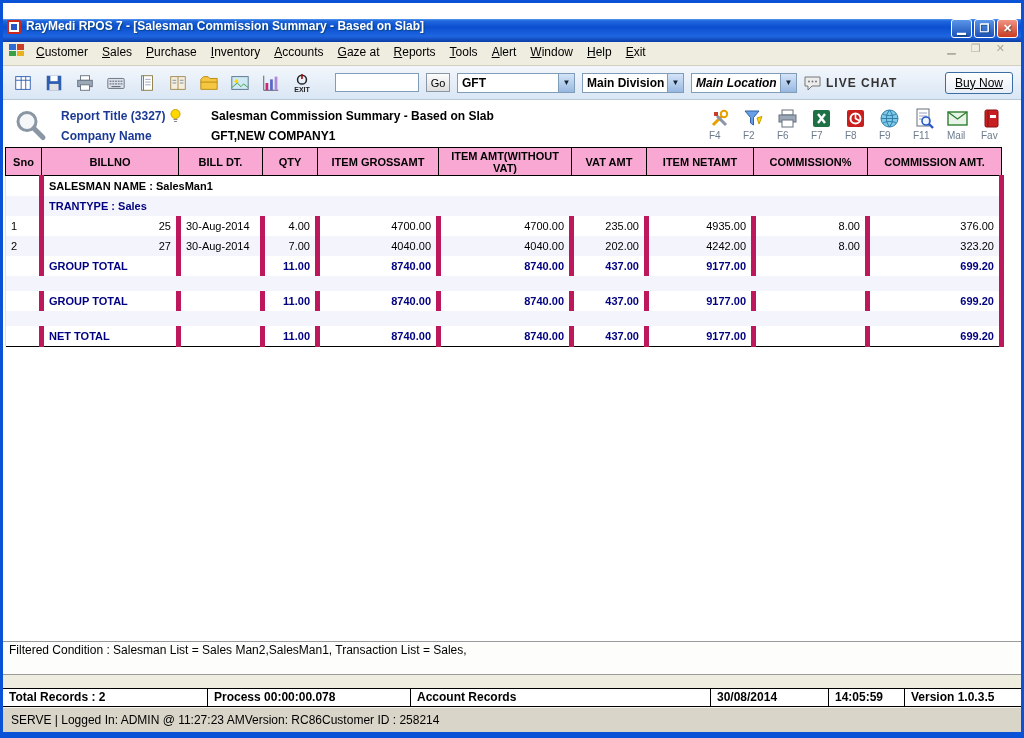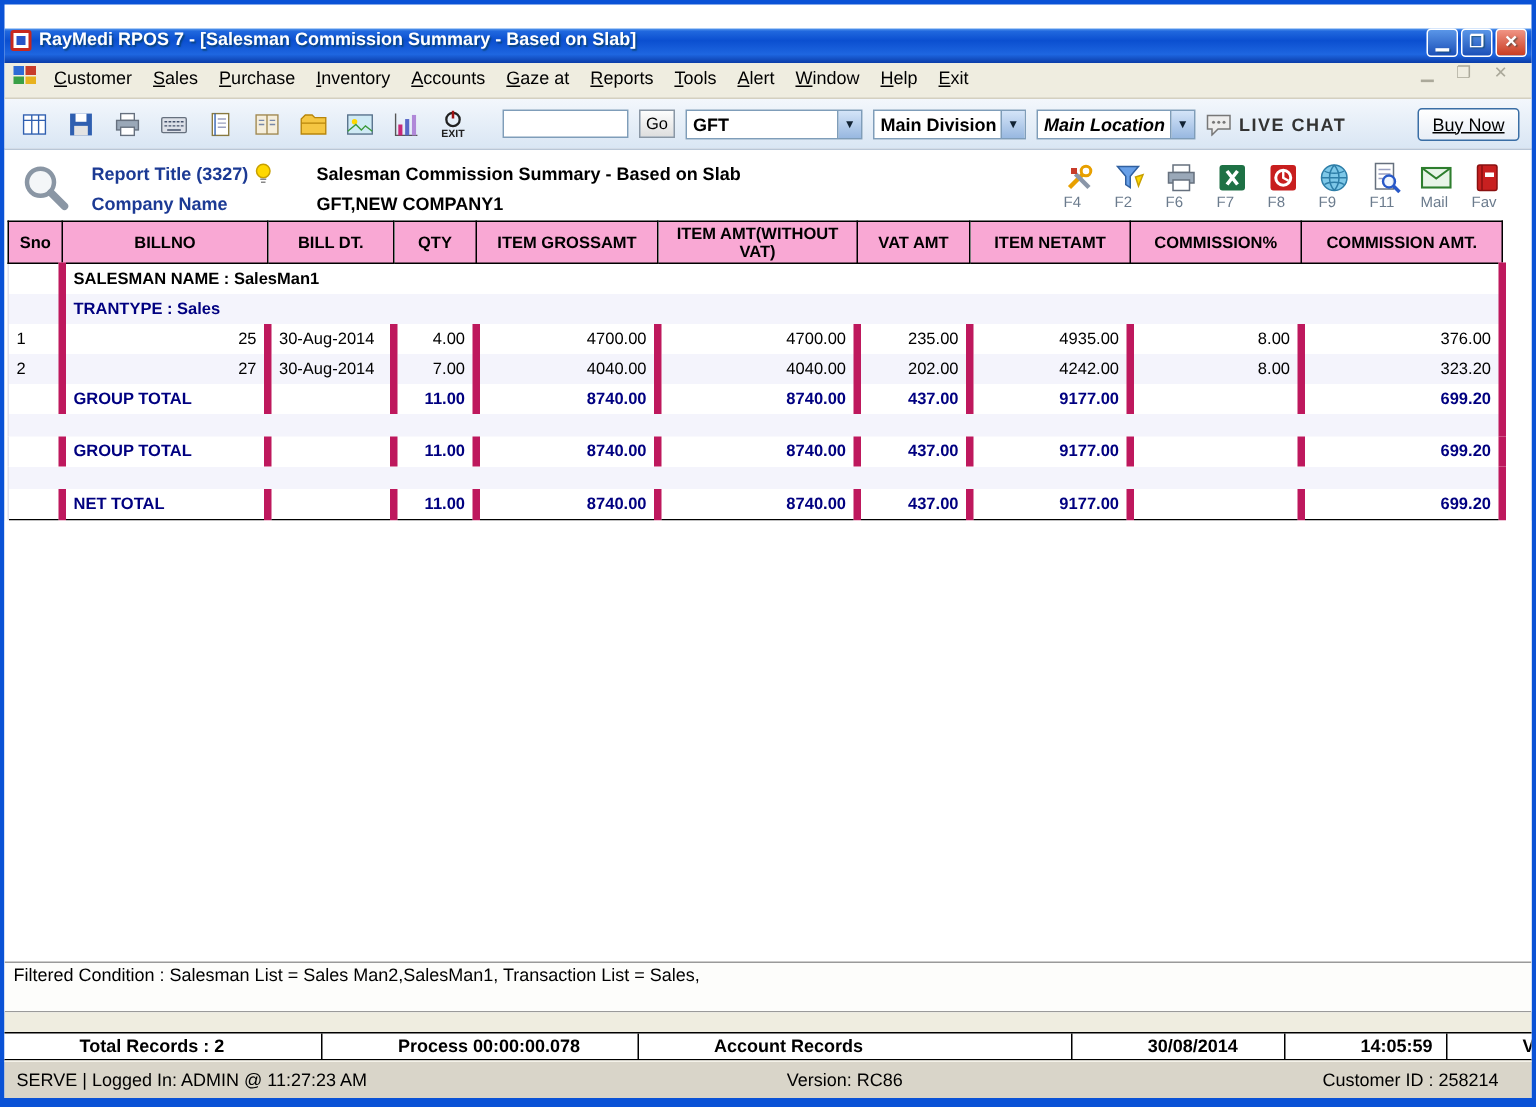--- a/index.html
+++ b/index.html
@@ -63,23 +63,23 @@
   .tran-head td { font-weight:bold; color:#000080; }
   .total-row td { font-weight:bold; color:#000080; }
   .blank-row td { height:15px; }
 
   .filler { flex:1; background:#fff; }
 
   
   .filtered-bar { flex:none; height:34px; border-top:1px solid #9A9A9A; border-bottom:1px solid #9A9A9A; font-size:12px; color:#000; padding:1px 6px; background:#FDFDFB; }
   .gap-strip { height:13px; flex:none; background:#EFEDE0; }
   .statusbar { flex:none; height:19px; display:flex; border-top:1px solid #000; border-bottom:1px solid #000; background:#fff; font-size:12px; font-weight:bold; }
-  .status-cell { border-right:1px solid #000; padding:1px 6px; white-space:nowrap; overflow:hidden;margin-left:44px; }
+  .status-cell { border-right:1px solid #000; padding:1px 6px; white-space:nowrap; overflow:hidden; }
   .sc0 { width:205px; } .sc1 { width:203px; } .sc2 { width:300px; } .sc3 { width:118px; } .sc4 { width:76px; } .sc5 { flex:1; border-right:none; }
-  .bottombar { flex:none; height:25px; background:#D9D5C9; display:flex; align-items:center; justify-content:space-between; font-size:12px; color:#000; padding:0 22px 0 8px; border-top:1px solid #F5F3EA; }
+  .bottombar { flex:none; height:25px; background:#D9D5C9; display:flex; align-items:center; font-size:12px; color:#000; padding:0 22px 0 8px; border-top:1px solid #F5F3EA; }
 </style>
 </head>
 <body>
 
 <div class="window">
 
   <div class="titlebar">
     <svg class="app-ic" viewBox="0 0 16 16">
       <rect x="1" y="1" width="14" height="14" rx="2" fill="#C8281E"></rect>
       <rect x="3" y="3" width="10" height="10" fill="#fff"></rect>

